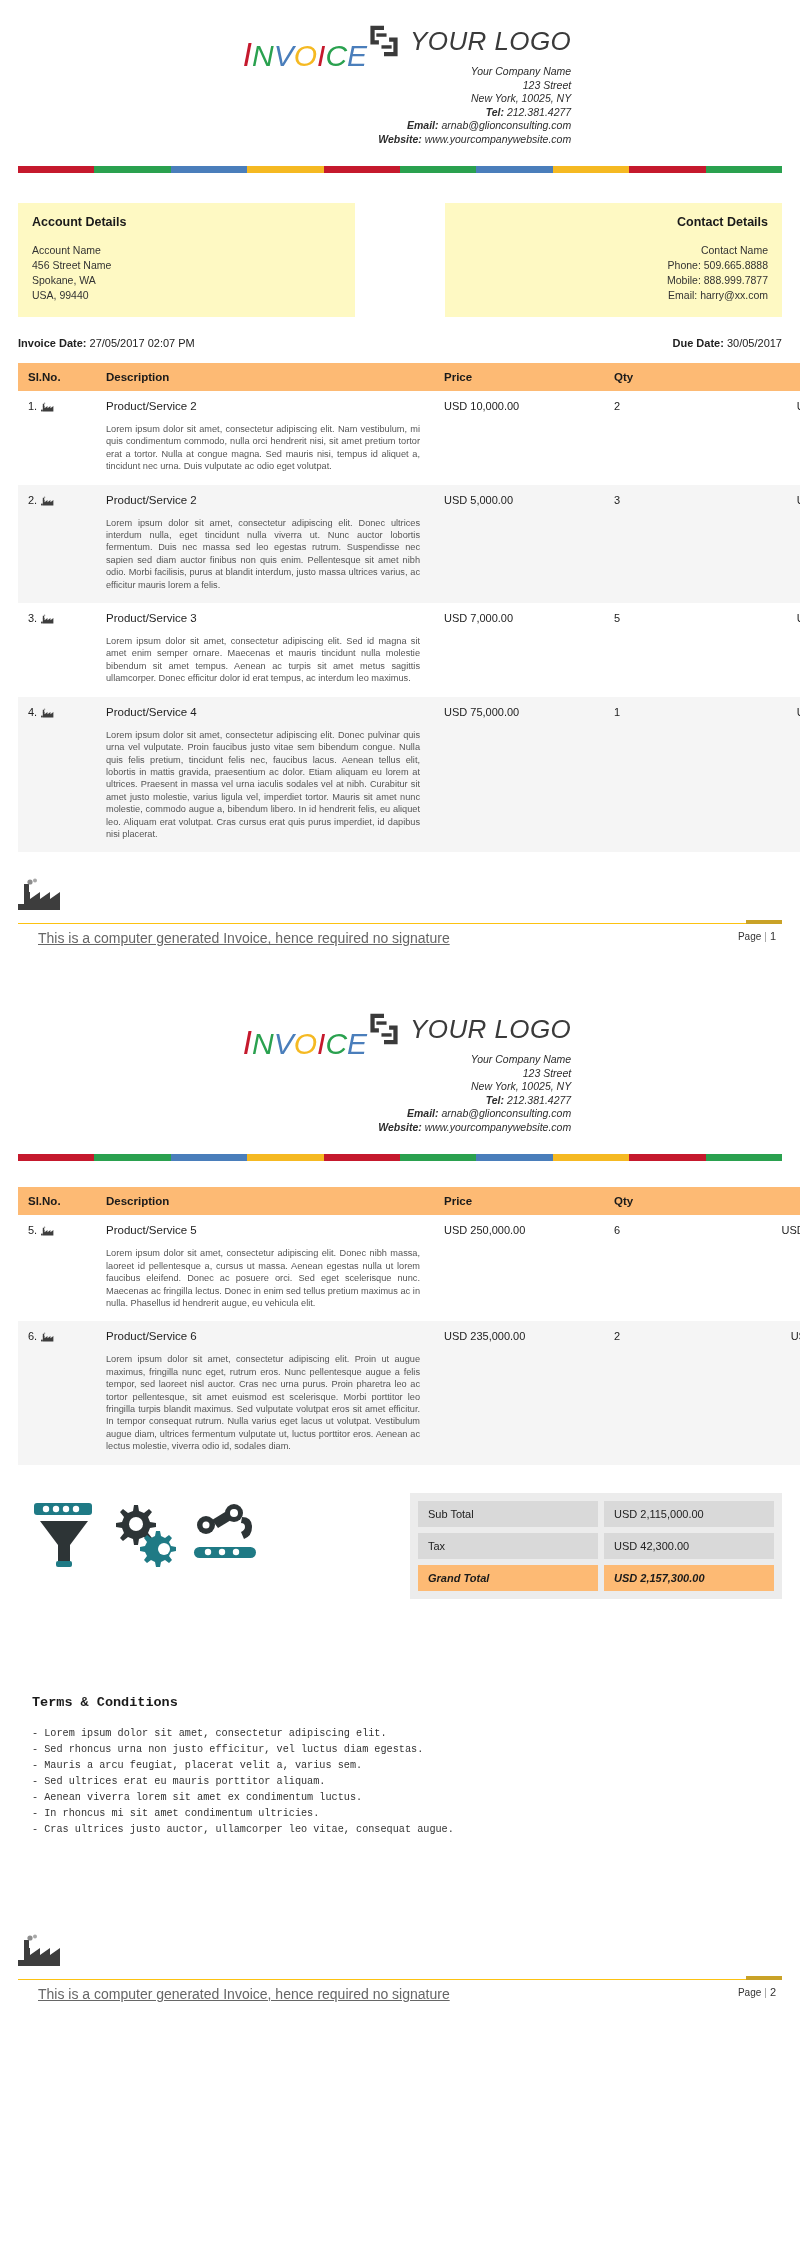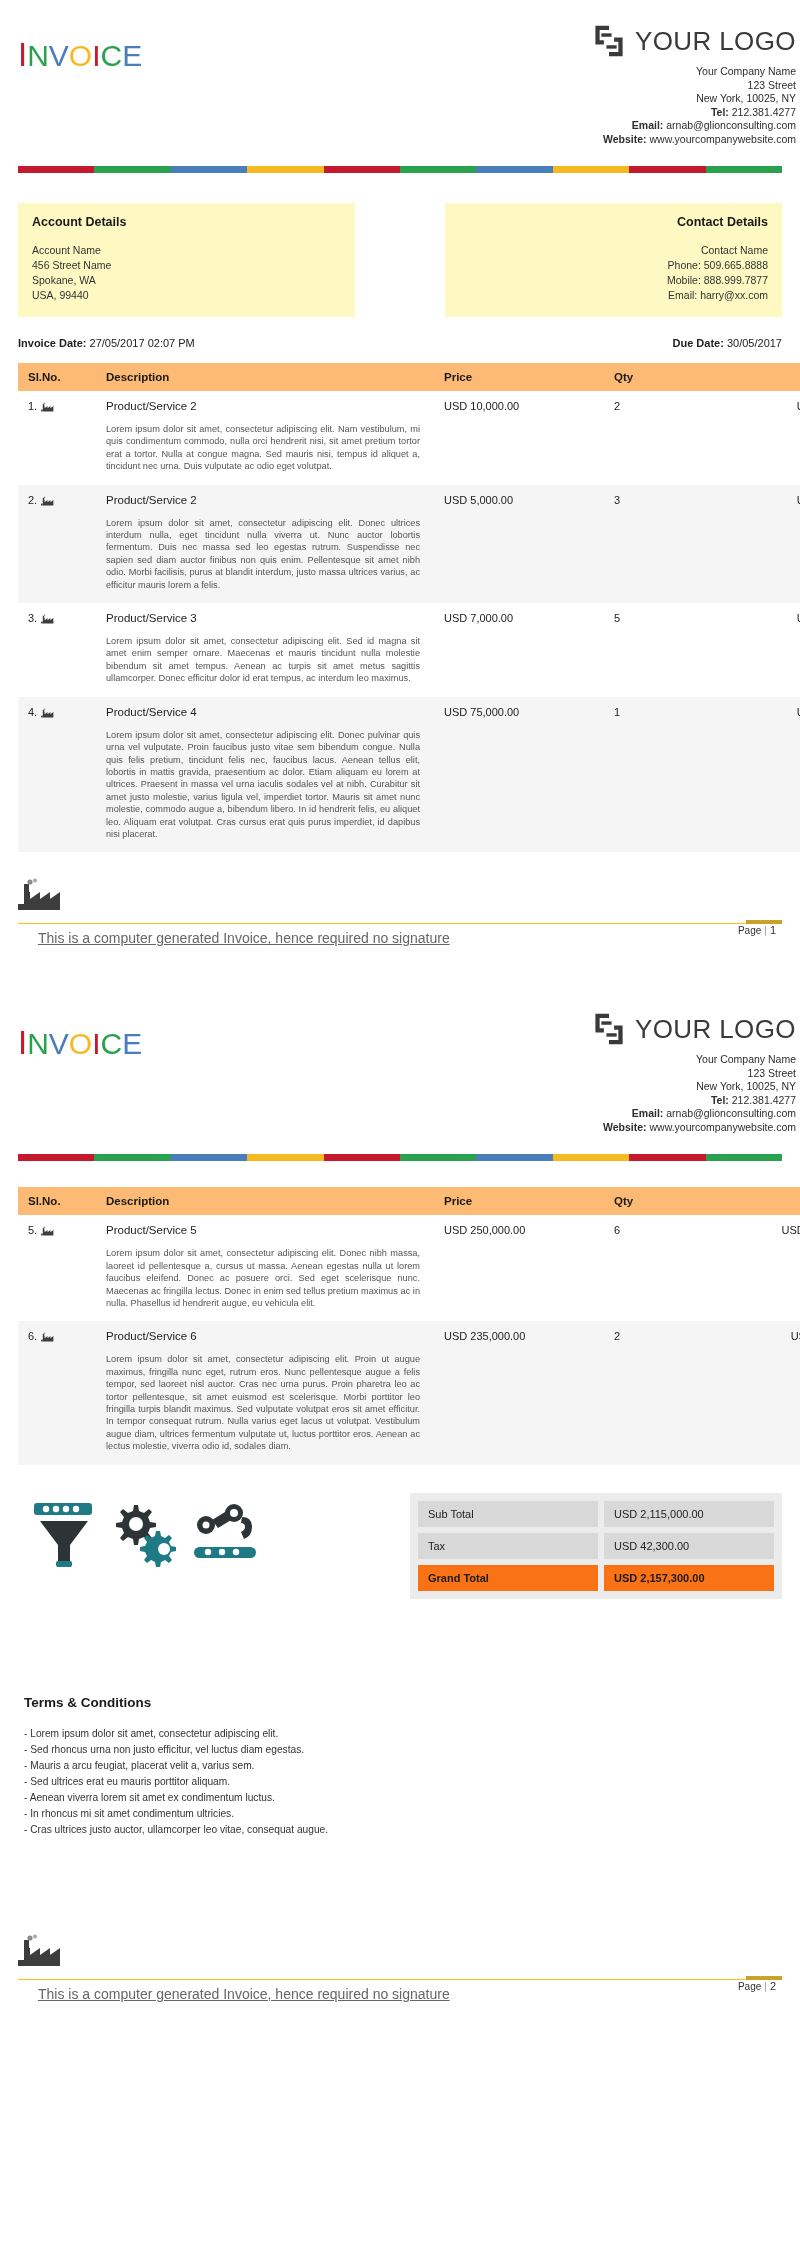--- a/index.html
+++ b/index.html
@@ -17,23 +17,24 @@
     width: 800px;
     position: relative;
     background: #ffffff;
     box-sizing: border-box;
   }
 
   
   .inv-header {
     display: flex;
     align-items: flex-start;
-    justify-content: space-between;
+    justify-content: center;
     padding: 22px 4px 6px 18px;
     box-sizing: border-box;
+    font-style: italic;
   }
   .invoice-word {
     font-size: 30px;
     letter-spacing: 0px;
     font-weight: 400;
     line-height: 1;
     margin-top: 16px;
     white-space: nowrap;
   }
   .invoice-word span { font-weight: 400; }
@@ -177,21 +178,21 @@
   .footer-note {
     font-size: 14px;
     color: #666;
     padding-top: 6px;
     padding-left: 20px;
     text-decoration: underline;
   }
   .page-num {
     position: absolute;
     right: 6px;
-    bottom: 10px;
+    bottom: 4px;
     font-size: 10px;
     color: #333;
   }
   .page-num .pn-label { font-size: 10px; }
   .page-num .pn-sep { color:#999; margin: 0 3px; }
   .page-num .pn-val { font-size: 11px; }
 
   .page-gap { height: 42px; background: #ffffff; }
 
   
@@ -225,28 +226,30 @@
   .total-line .tl-value {
     background: #d9d9d9;
     flex: 1 1 auto;
     padding: 7px 10px;
     font-size: 11px;
     color: #222;
     box-sizing: border-box;
   }
   .total-line.grand .tl-label,
   .total-line.grand .tl-value {
-    background: #f97316;
+    background: #fdba74;
     font-weight: bold;
     color: #1a1a1a;
+    font-style: italic;
   }
 
   
   .terms {
-    margin: 96px 18px 0 24px;
+    margin: 96px 18px 0 32px;
+    font-family: Liberation Mono, monospace;
   }
   .terms-title {
     font-size: 13.5px;
     font-weight: bold;
     color: #1a1a1a;
     margin-bottom: 16px;
   }
   .terms-list div {
     font-size: 10.2px;
     line-height: 16px;

